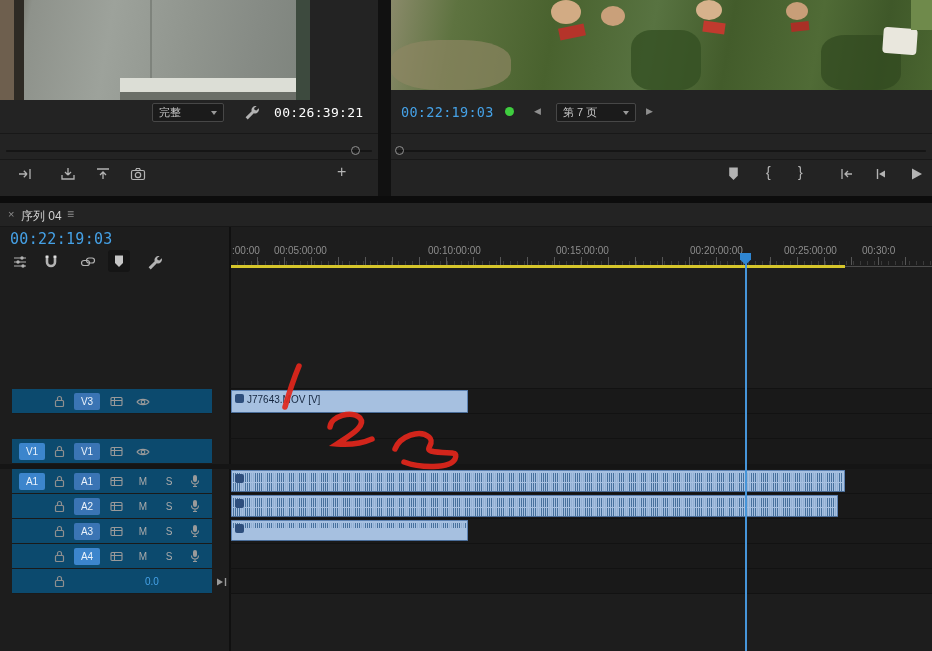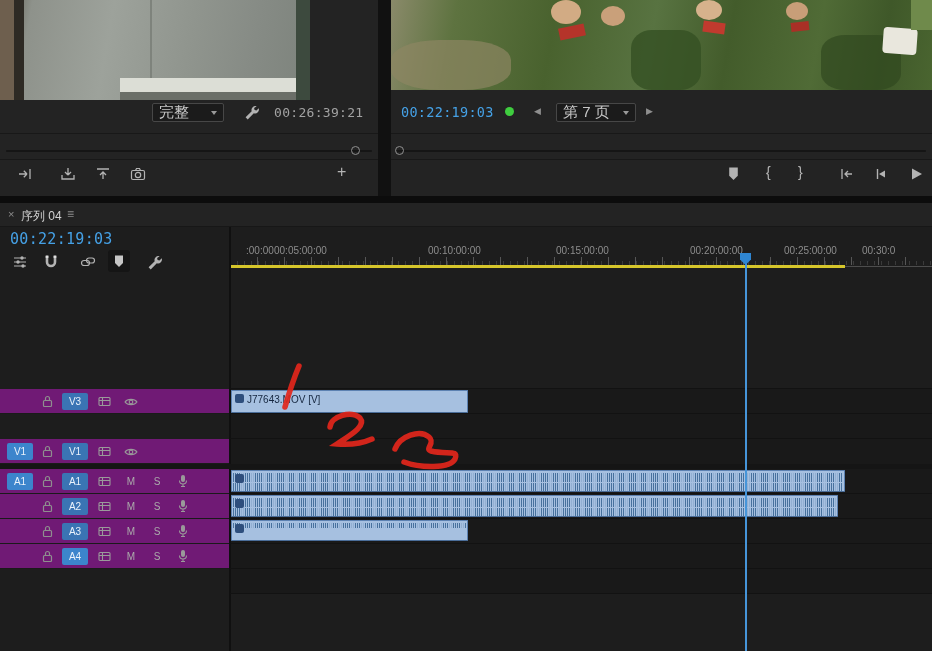--- a/index.html
+++ b/index.html
@@ -1,30 +1,30 @@
 <!DOCTYPE html>
 <html><head>
 <meta charset="utf-8">
 <style>
   html,body{margin:0;padding:0;background:#0d0d0d}
   #stage{position:relative;width:932px;height:651px;overflow:hidden;background:#1c1c1c;
          font-family:"Liberation Sans","DejaVu Sans",sans-serif;-webkit-font-smoothing:antialiased}
   .t{position:absolute}
   .tc{font-family:"DejaVu Sans Mono","Liberation Mono",monospace;letter-spacing:.3px}
   .blue{color:#45a1e6}
-  .gray{color:#a3a3a3}
+  .gray{color:#ffffff}
   .dropdown{position:absolute;display:flex;align-items:center;justify-content:space-between;
             background:#1b1b1b;border:1px solid #474747;border-radius:2px;height:19px;
-            padding:0 6px;color:#c8c8c8;font-size:15px;box-sizing:border-box}
+            padding:0 6px;color:#c8c8c8;font-size:11px;box-sizing:border-box}
   .caret{width:0;height:0;border-left:3.5px solid transparent;border-right:3.5px solid transparent;border-top:4px solid #9a9a9a}
   .hairline{position:absolute;height:1px;background:#181818}
   .zoomline{position:absolute;height:2px;background:#151515;border-radius:1px}
   .zoomhandle{position:absolute;width:9px;height:9px;border:1.5px solid #8f8f8f;border-radius:50%;box-sizing:border-box}
   .glyph{position:absolute;color:#b5b5b5}
-  .hdr-row{position:absolute;left:0;width:229px;height:25px;background:#701a75;border-bottom:1px solid #1a1a1a;box-sizing:border-box}
+  .hdr-row{position:absolute;left:12px;width:200px;height:25px;background:#0c4a6e;border-bottom:1px solid #1a1a1a;box-sizing:border-box}
   .badge{position:absolute;width:26px;height:17px;line-height:17px;text-align:center;color:#eaf2fb;
          font-size:10px;border-radius:2px;top:4px;background:#3a74b4}
   .badge.patch{left:7px;background:#3c85cc}
   .badge.track{left:62px}
   .ms{position:absolute;top:5px;width:14px;height:15px;line-height:15px;text-align:center;color:#ababab;font-size:10px}
   .clip{position:absolute;background:#a6c0e0;border:1px solid #5d82b2;border-bottom-color:#48engen;border-bottom-color:#4a6d99;
         box-sizing:border-box;overflow:hidden;border-radius:1px}
   .clip .name{position:absolute;left:15px;top:3px;font-size:10px;color:#15263f;white-space:nowrap}
   .fxb{position:absolute;left:3px;top:3px;width:9px;height:9px;border-radius:2px;background:#2e4e7c}
   .wave{position:absolute;left:1px;right:1px;
@@ -182,21 +182,21 @@
       <path d="M2 1.5h8v7.5l-4 4-4-4z" fill="#c5c5c5"></path>
     </svg>
   </div>
   <div class="t" style="left:146px;top:254px">
     <svg class="ic" width="16" height="16" viewBox="0 0 16 16">
       <path d="M13.7 2.3a3.9 3.9 0 0 0-5 4.9L2.6 13.3l2.1 2.1 6.1-6.1a3.9 3.9 0 0 0 4.9-5l-2.2 2.2-1.9-.5-.5-1.9z" fill="#b3b3b3"></path>
     </svg>
   </div>
 
   <div class="t" style="left:230px;top:240px;width:702px;height:26px;overflow:hidden">
-    <span class="rlabel" style="left:16px">:00:00</span>
+    <span class="rlabel" style="left:2px">:00:00</span>
     <span class="rlabel" style="left:44px">00:05:00:00</span>
     <span class="rlabel" style="left:198px">00:10:00:00</span>
     <span class="rlabel" style="left:326px">00:15:00:00</span>
     <span class="rlabel" style="left:460px">00:20:00:00</span>
     <span class="rlabel" style="left:554px">00:25:00:00</span>
     <span class="rlabel" style="left:632px">00:30:0</span>
     <div style="position:absolute;left:0;bottom:1px;width:100%;height:8px;
                 background-image:repeating-linear-gradient(90deg,#565656 0,#565656 1px,transparent 1px,transparent 27px),
                                  repeating-linear-gradient(90deg,#3a3a3a 0,#3a3a3a 1px,transparent 1px,transparent 7px);
                 background-size:100% 8px,100% 4px;background-position:left bottom,left bottom;background-repeat:no-repeat"></div>
@@ -316,20 +316,31 @@
         <path d="M1 4.5h11M4.5 1.5v8"></path>
       </svg>
     <div class="ms" style="left:124px">M</div>
     <div class="ms" style="left:150px">S</div>
     <svg class="ic t" style="left:178px;top:5px" width="10" height="14" viewBox="0 0 10 14">
         <rect x="3" y="1" width="4" height="7" rx="2" fill="#9a9a9a"></rect>
         <path d="M1.5 6.5a3.5 3.5 0 0 0 7 0M5 10v2.5M3 12.5h4" stroke="#9a9a9a" fill="none" stroke-width="1.1"></path>
       </svg>
   </div>
 
+  <div class="hdr-row" style="top:569px">
+    <svg class="ic t" style="left:42px;top:6px" width="11" height="13" viewBox="0 0 11 13" fill="none" stroke="#8f8f8f" stroke-width="1.2">
+        <rect x="1.5" y="5.5" width="8" height="6" rx="1"></rect>
+        <path d="M3.5 5.5V3.5a2 2 0 0 1 4 0v2"></path>
+      </svg>
+    <div class="t blue" style="left:133px;top:7px;font-size:10px">0.0</div>
+    <svg class="ic t" style="left:203px;top:6px" width="14" height="14" viewBox="0 0 14 14">
+        <path d="M2 3.5l6 3.5-6 3.5z" fill="#9a9a9a"></path>
+        <path d="M10.5 3v8" stroke="#9a9a9a" stroke-width="1.4"></path>
+      </svg>
+  </div>
 
   <div class="clip" style="left:231px;top:390px;width:237px;height:23px">
     <div class="fxb"></div>
     <div class="name">J77643.MOV [V]</div>
   </div>
   <div class="clip" style="left:231px;top:470px;width:614px;height:22px">
     <div class="fxb" style="z-index:2"></div>
     <div class="wave" style="top:2px;height:9px"></div>
     <div class="wave" style="top:12px;height:8px"></div>
   </div>

